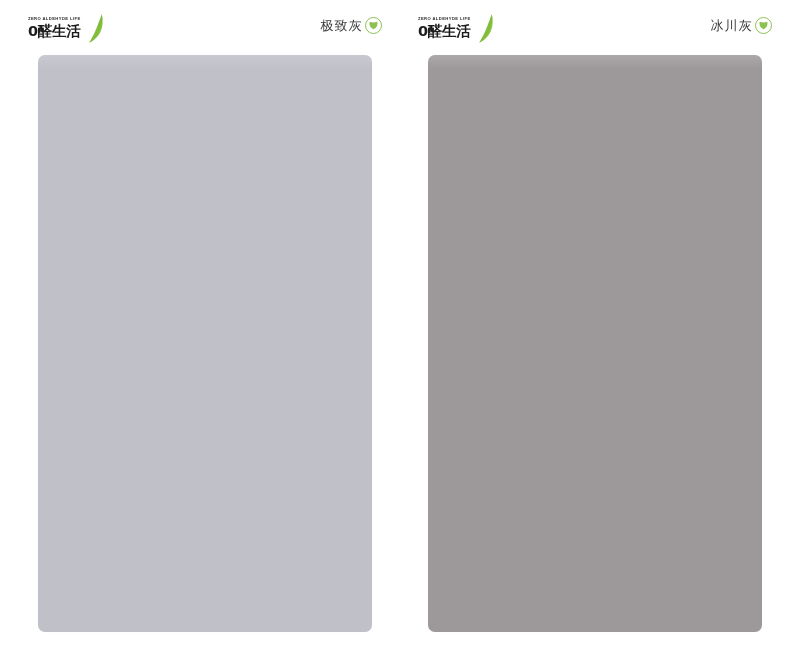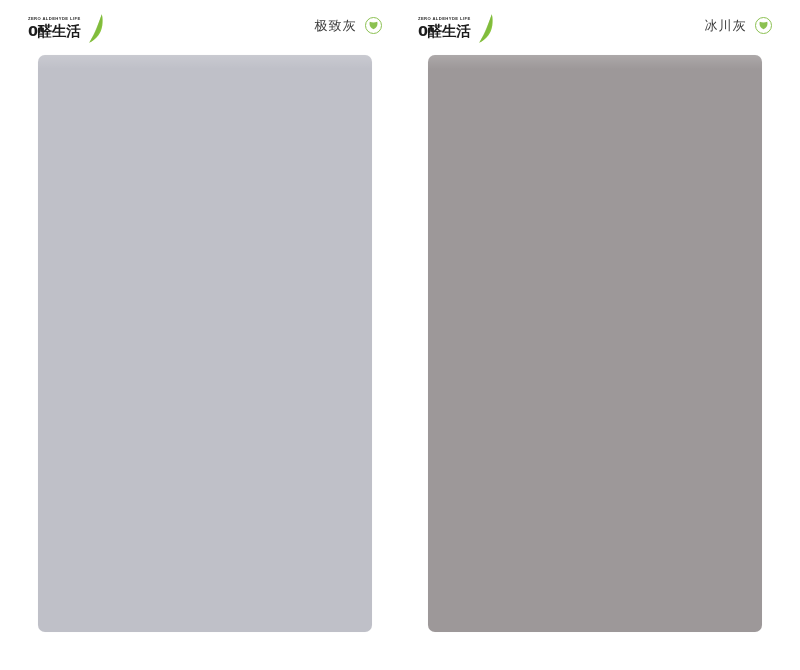--- a/index.html
+++ b/index.html
@@ -84,21 +84,21 @@
     margin-left: -1px;
     margin-bottom: -1px;
     flex: 0 0 auto;
   }
   .brand-leaf svg { display: block; }
 
   
   .color-label {
     display: flex;
     align-items: center;
-    gap: 8px;
+    gap: 2px;
     padding-bottom: 1px;
   }
   .color-name {
     font-size: 13px;
     color: #3c3c3c;
     letter-spacing: 1.2px;
     font-family: "DejaVu Sans", "Liberation Sans", sans-serif;
     white-space: nowrap;
   }
   .leaf-badge {

